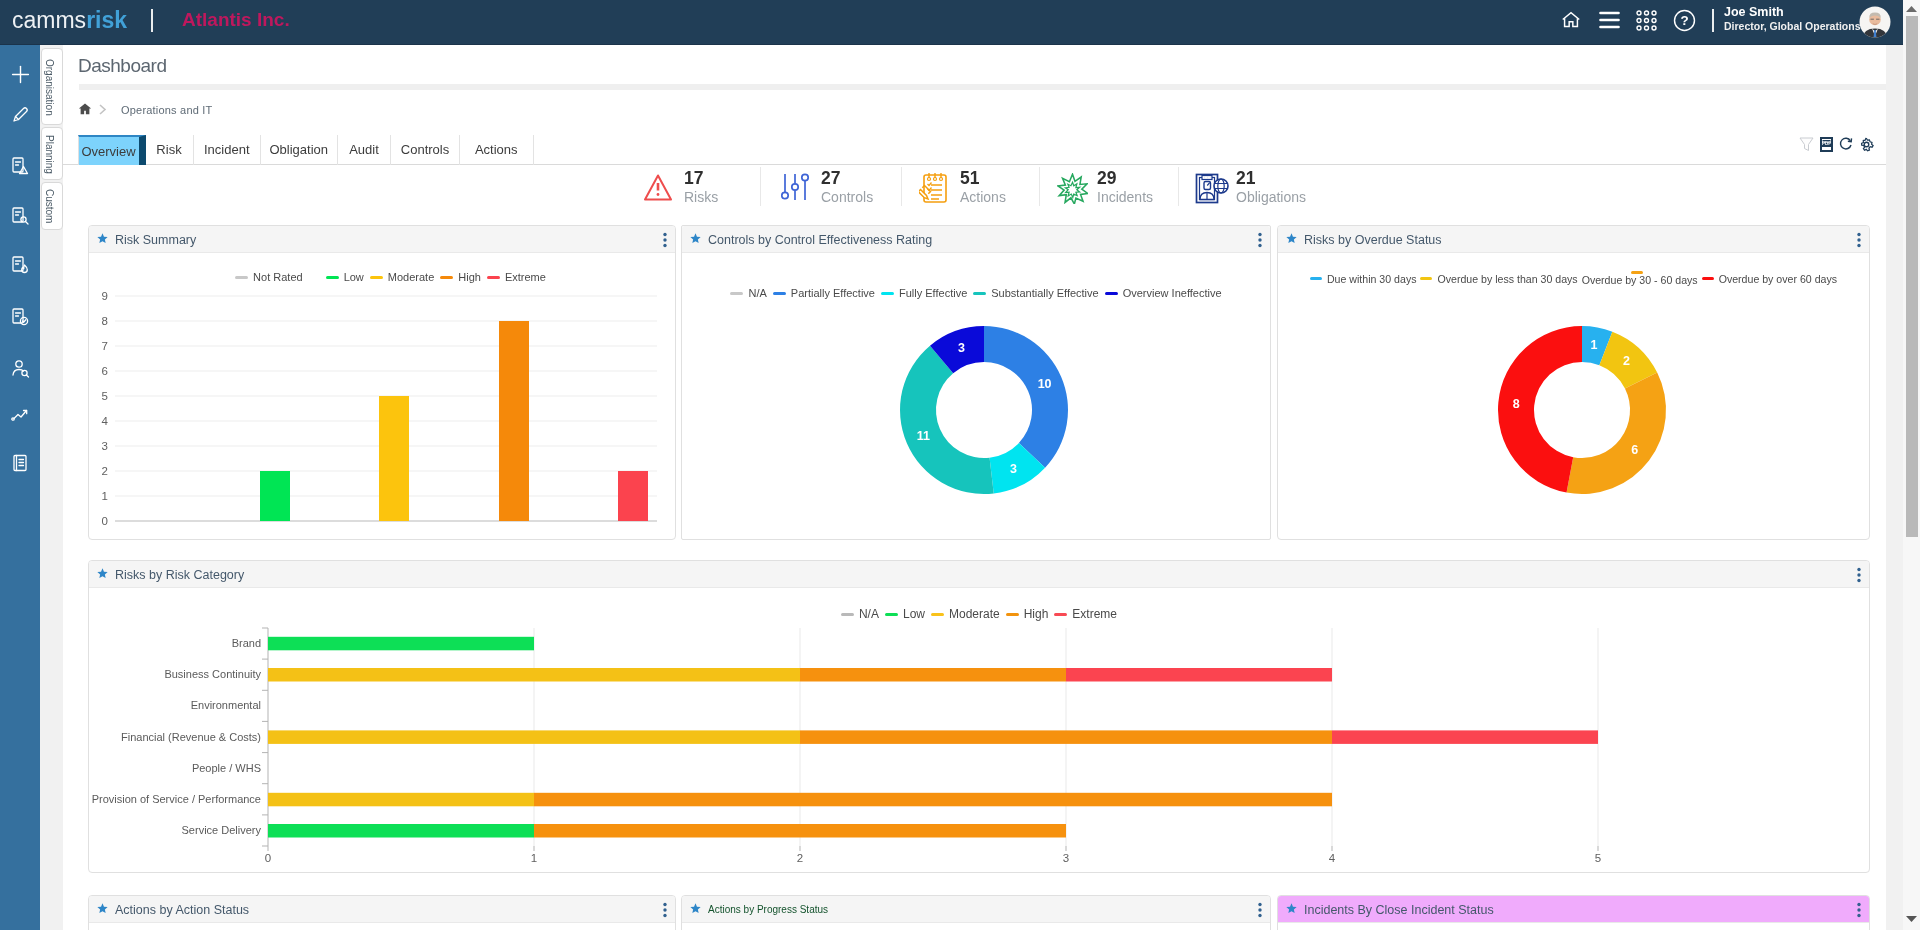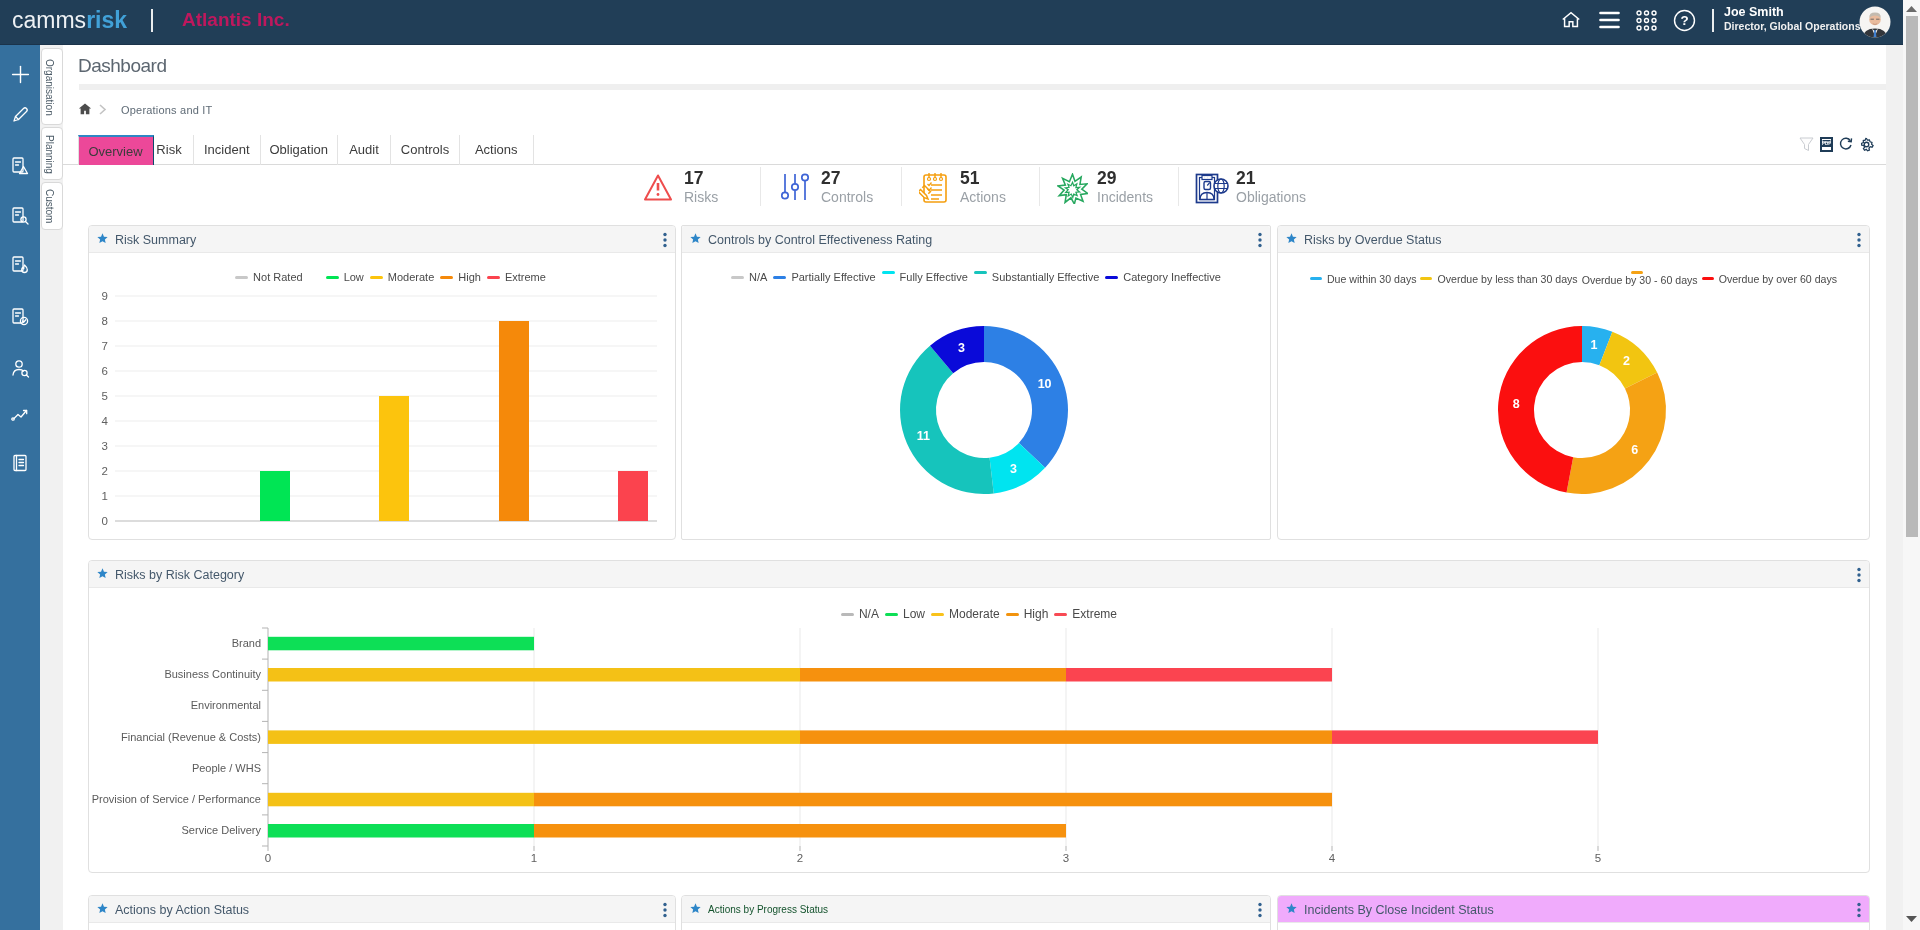--- a/index.html
+++ b/index.html
@@ -121,21 +121,21 @@
 
 <svg class="abs" style="left:78px;top:102px" width="14" height="14" viewBox="0 0 24 24">
     <path fill="#4c4c4c" d="M12 2.5 1.5 11h3v10h6v-6h3v6h6V11h3z"></path>
   </svg>
 <svg class="abs" style="left:98px;top:104px" width="9" height="11" viewBox="0 0 9 11" fill="none" stroke="#c3c3c3" stroke-width="1.6">
     <path d="M2 1 L7 5.5 L2 10"></path>
   </svg>
 <div class="abs" style="left:121px;top:104px;font-size:11px;color:#5f6b76;letter-spacing:.2px;">Operations and IT</div>
 
 <div class="abs" style="left:63px;top:164px;width:1823px;height:1px;background:#dadada;"></div>
-<div class="abs" style="left:77.5px;top:135px;width:76px;height:30px;background:#ec4899;border-top:2.5px solid #2e86c4;border-left:1px solid #e0e0e0;border-right:1px solid #0c4a6e;display:flex;align-items:center;justify-content:center;font-size:13px;color:#3c3c3c;">Overview</div>
+<div class="abs" style="left:77.5px;top:135px;width:68px;height:30px;background:#7dd3fc;border-top:2.5px solid #2e86c4;border-left:1px solid #e0e0e0;border-right:7px solid #0c4a6e;display:flex;align-items:center;justify-content:center;font-size:13px;color:#3c3c3c;">Overview</div>
 <div class="abs" style="left:145px;top:135px;width:49px;height:29.5px;border-right:1px solid #e3e3e3;display:flex;align-items:center;justify-content:center;font-size:13px;color:#3c3c3c;">Risk</div>
 <div class="abs" style="left:194px;top:135px;width:66.5px;height:29.5px;border-right:1px solid #e3e3e3;display:flex;align-items:center;justify-content:center;font-size:13px;color:#3c3c3c;">Incident</div>
 <div class="abs" style="left:260.5px;top:135px;width:77.5px;height:29.5px;border-right:1px solid #e3e3e3;display:flex;align-items:center;justify-content:center;font-size:13px;color:#3c3c3c;">Obligation</div>
 <div class="abs" style="left:338px;top:135px;width:53px;height:29.5px;border-right:1px solid #e3e3e3;display:flex;align-items:center;justify-content:center;font-size:13px;color:#3c3c3c;">Audit</div>
 <div class="abs" style="left:391px;top:135px;width:69px;height:29.5px;border-right:1px solid #e3e3e3;display:flex;align-items:center;justify-content:center;font-size:13px;color:#3c3c3c;">Controls</div>
 <div class="abs" style="left:460px;top:135px;width:73.5px;height:29.5px;border-right:1px solid #e3e3e3;display:flex;align-items:center;justify-content:center;font-size:13px;color:#3c3c3c;">Actions</div>
 
 <svg class="abs" style="left:1799px;top:137px" width="15" height="15" viewBox="0 0 15 15" fill="#fdfdfd" stroke="#c9ccd1" stroke-width="1">
     <path d="M1 1 h13 L9.5 7.5 V13.5 L5.5 11.5 V7.5 Z"></path>
   </svg>
@@ -274,31 +274,31 @@
   </div>
 <div style="position:absolute;left:682px;top:271px;width:588px;display:flex;justify-content:center;align-items:center;white-space:nowrap;font-size:11px;color:#4a4a4a;">
     <span style="display:inline-flex;align-items:center;margin:0 3px;">
       <span style="width:13px;height:3px;border-radius:2px;background:#c8c8c8;margin-right:5px;"></span>
       <span>N/A</span>
     </span>
     <span style="display:inline-flex;align-items:center;margin:0 3px;">
       <span style="width:13px;height:3px;border-radius:2px;background:#2d80e5;margin-right:5px;"></span>
       <span>Partially Effective</span>
     </span>
-    <span style="display:inline-flex;margin:0 3px;">
+    <span style="display:inline-flex;align-items:center;margin:16px 3px;">
       <span style="width:13px;height:3px;border-radius:2px;background:#00e4f0;margin-right:5px;"></span>
       <span>Fully Effective</span>
     </span>
-    <span style="display:inline-flex;align-items:flex-start;margin:0 3px;">
+    <span style="display:inline-flex;align-items:center;margin:0 3px;">
       <span style="width:13px;height:3px;border-radius:2px;background:#16c4bc;margin-right:5px;"></span>
       <span>Substantially Effective</span>
     </span>
     <span style="display:inline-flex;align-items:center;margin:0 3px;">
       <span style="width:13px;height:3px;border-radius:2px;background:#0a0ad9;margin-right:5px;"></span>
-      <span>Category Ineffective</span>
+      <span>Overview Ineffective</span>
     </span>
   </div>
 <div style="position:absolute;left:1278px;top:271px;width:591px;display:flex;justify-content:center;align-items:center;white-space:nowrap;font-size:10.6px;color:#4a4a4a;">
     <span style="display:inline-flex;align-items:center;margin:0 2px;">
       <span style="width:12px;height:3px;border-radius:2px;background:#27b1ef;margin-right:5px;"></span>
       <span>Due within 30 days</span>
     </span>
     <span style="display:inline-flex;align-items:center;margin:0 2px;">
       <span style="width:12px;height:3px;border-radius:2px;background:#f2c511;margin-right:5px;"></span>
       <span>Overdue by less than 30 days</span>

